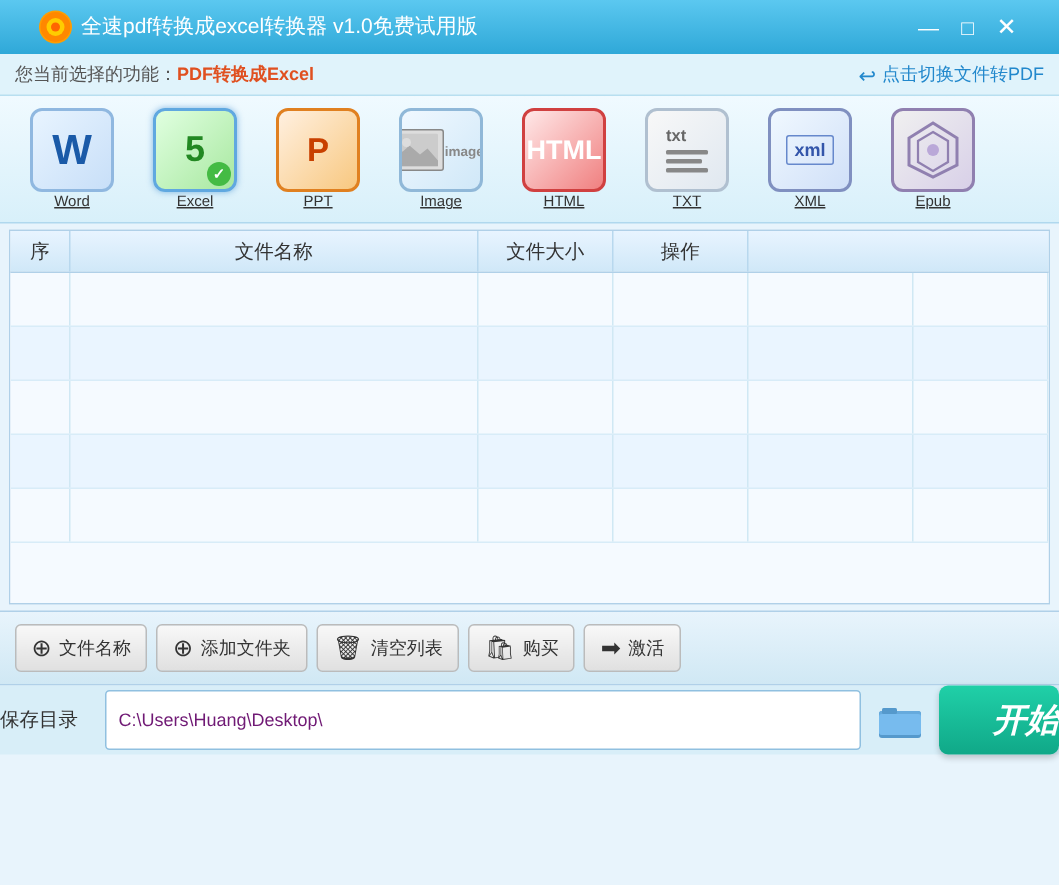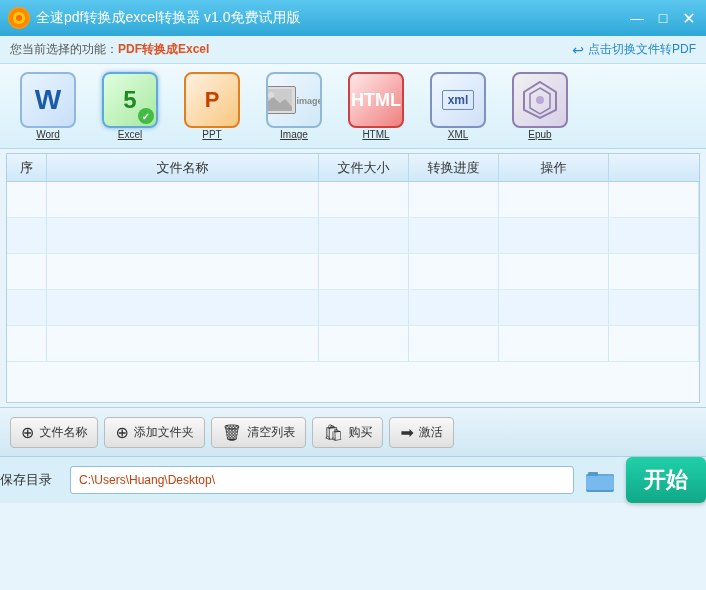--- a/index.html
+++ b/index.html
@@ -12,21 +12,21 @@
       overflow: hidden;
     }
 
     
     .title-bar {
       background: linear-gradient(to bottom, #5bc8f0, #2fa8d8);
       height: 36px;
       display: flex;
       align-items: center;
       justify-content: space-between;
-      padding: 0 8px;
+      padding: 0 26px;
       color: white;
     }
     .title-bar-left {
       display: flex;
       align-items: center;
       gap: 6px;
     }
     .title-logo {
       width: 22px;
       height: 22px;
@@ -358,27 +358,27 @@
       height: 46px;
     }
     .save-label {
       font-size: 13px;
       color: #333;
       white-space: nowrap;
       min-width: 60px;
     }
     .save-path-input {
       flex: 1;
-      height: 28px;
+      height: 40px;
       border: 1px solid #90c0e0;
       border-radius: 3px;
       padding: 0 8px;
       font-size: 12px;
       background: white;
-      color: #c2410c;
+      color: #701a75;
       outline: none;
     }
     .folder-btn {
       width: 32px;
       height: 28px;
       display: flex;
       align-items: center;
       justify-content: center;
       cursor: pointer;
       font-size: 20px;
@@ -388,22 +388,23 @@
       height: 46px;
       background: linear-gradient(to bottom, #20d0a8, #10a888);
       border: none;
       border-radius: 6px;
       color: white;
       font-size: 22px;
       font-weight: bold;
       cursor: pointer;
       display: flex;
       align-items: center;
-      justify-content: center;
+      justify-content: flex-end;
       box-shadow: 0 2px 4px rgba(0,0,0,0.2);
+      font-style: italic;
     }
 
     .selected-format {
       border-color: #60a8e0 !important;
       box-shadow: 0 0 4px rgba(30, 120, 200, 0.5);
     }
   </style>
 </head>
 <body>
 
@@ -475,20 +476,31 @@
     <span class="format-icon-label">Image</span>
   </div>
 
   <div class="format-icon">
     <div class="format-icon-img icon-html">
       <span class="letter">HTML</span>
     </div>
     <span class="format-icon-label">HTML</span>
   </div>
 
+  <div class="format-icon">
+    <div class="format-icon-img icon-txt">
+      <div class="txt-lines">
+        <span class="txt-label">txt</span>
+        <div class="txt-line" style="width:28px"></div>
+        <div class="txt-line" style="width:24px"></div>
+        <div class="txt-line" style="width:28px"></div>
+      </div>
+    </div>
+    <span class="format-icon-label">TXT</span>
+  </div>
 
   <div class="format-icon">
     <div class="format-icon-img icon-xml">
       <div class="xml-box">xml</div>
     </div>
     <span class="format-icon-label">XML</span>
   </div>
 
   <div class="format-icon">
     <div class="format-icon-img icon-epub">
@@ -500,21 +512,20 @@
     </div>
     <span class="format-icon-label">Epub</span>
   </div>
 </div>
 
 <div class="table-area">
   <div class="table-header">
     <div class="table-header-cell">序</div>
     <div class="table-header-cell">文件名称</div>
     <div class="table-header-cell">文件大小</div>
-    <div class="table-header-cell">转换进度</div>
     <div class="table-header-cell">操作</div>
   </div>
   <div class="table-body">
 
     <div class="table-row">
       <div class="table-cell"></div>
       <div class="table-cell"></div>
       <div class="table-cell"></div>
       <div class="table-cell"></div>
       <div class="table-cell"></div>

